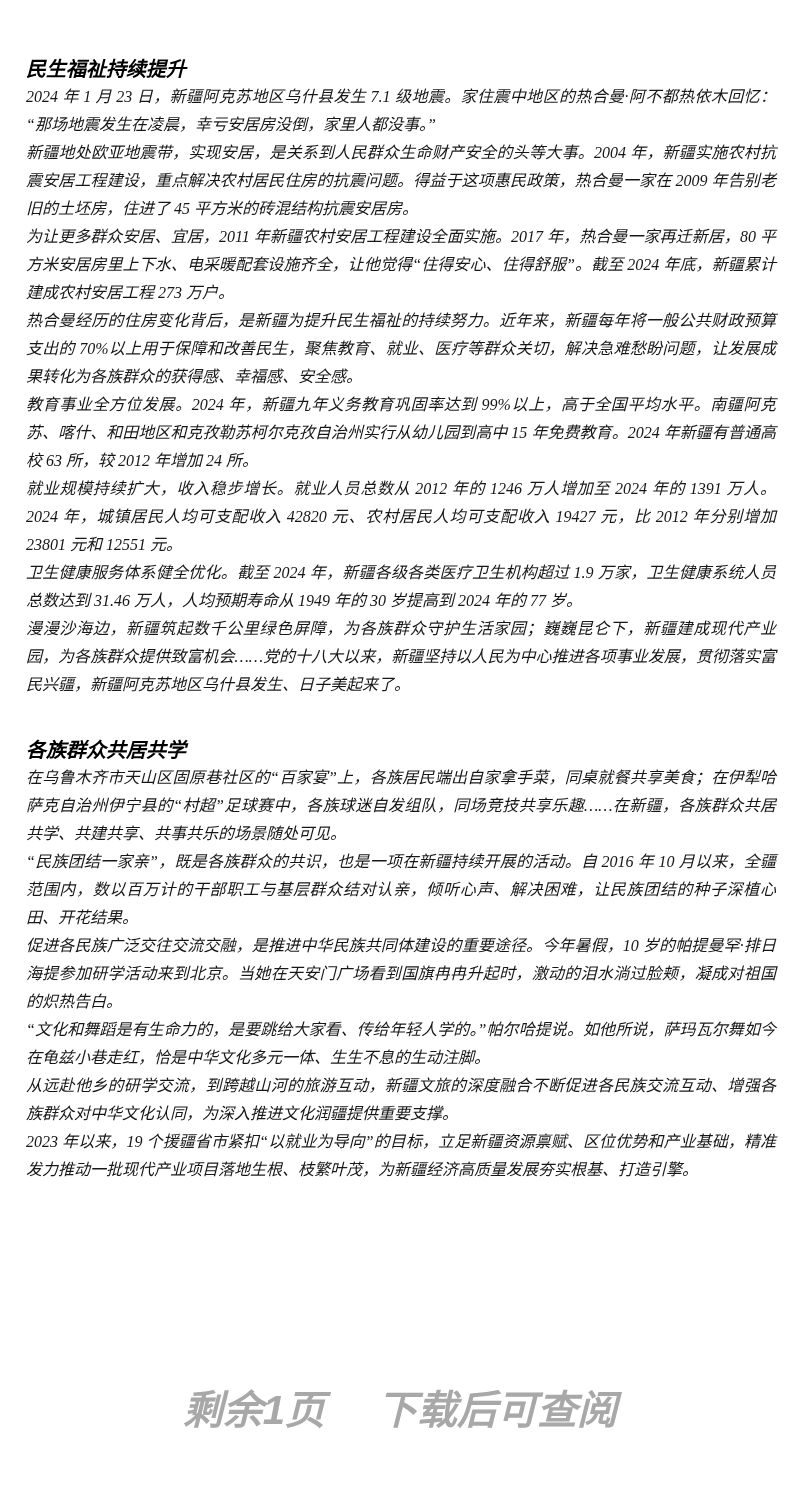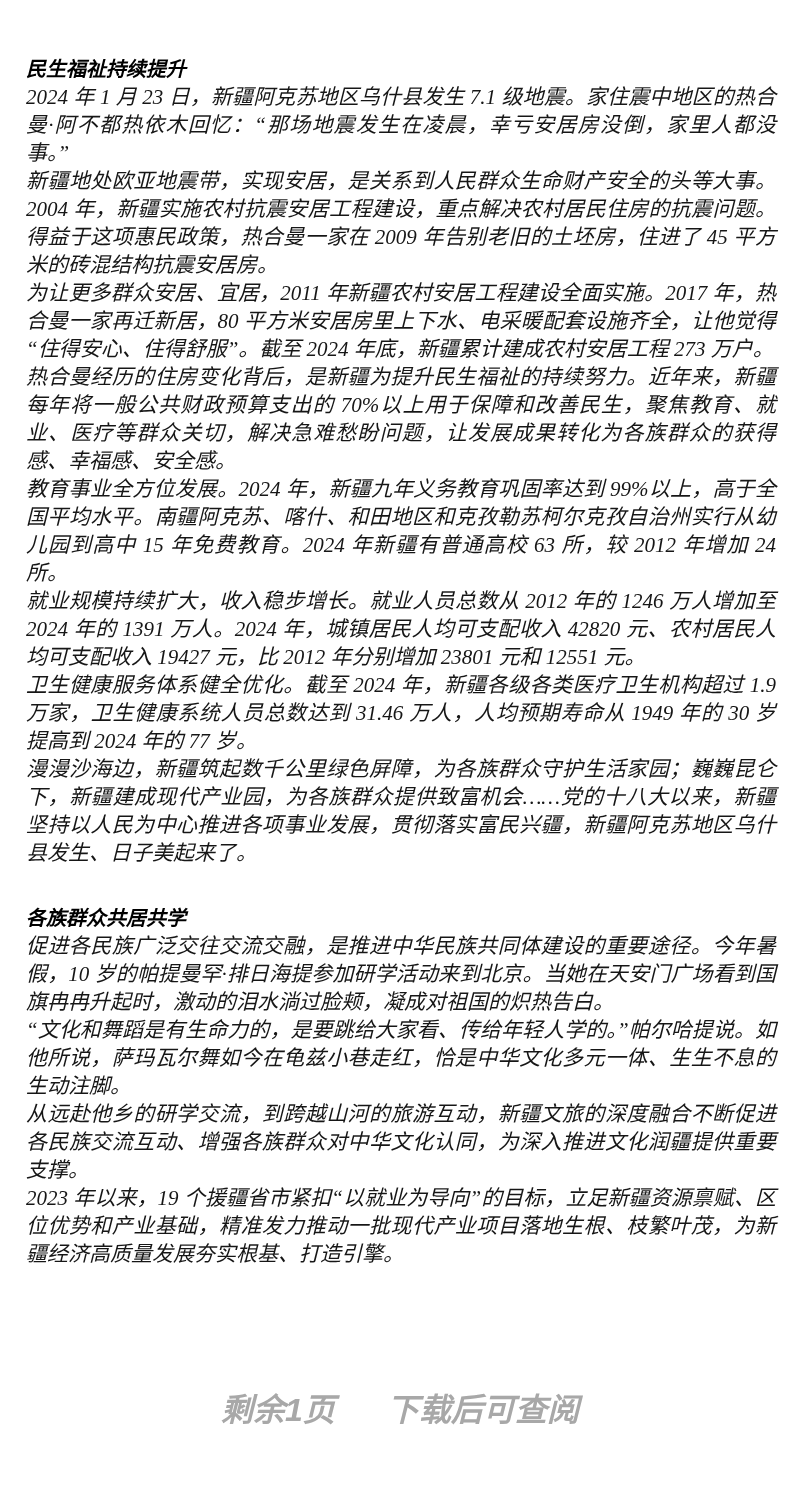--- a/index.html
+++ b/index.html
@@ -26,38 +26,38 @@
   .section-heading {
     margin: 0;
     font-family: "Liberation Sans", "DejaVu Sans", sans-serif;
     font-weight: bold;
     font-size: 20px;
     line-height: 28px;
     color: #000000;
   }
   .para {
     margin: 0;
-    font-size: 21px;
+    font-size: 16px;
     line-height: 28px;
     text-align: justify;
     text-justify: inter-ideograph;
     color: #161616;
   }
   .section-gap {
     margin-top: 37px;
   }
   .footer {
     position: absolute;
     top: 1388px;
     left: 0;
     width: 100%;
     text-align: center;
     font-family: "Liberation Sans", "DejaVu Sans", sans-serif;
     font-weight: bold;
-    font-size: 32px;
+    font-size: 40px;
     line-height: 44px;
     color: #a8a8a8;
     white-space: nowrap;
   }
   .footer .remaining {
     margin-right: 52px;
   }
 </style>
 </head>
 <body>
@@ -72,20 +72,22 @@
       <p class="para">为让更多群众安居、宜居，2011 年新疆农村安居工程建设全面实施。2017 年，热合曼一家再迁新居，80 平方米安居房里上下水、电采暖配套设施齐全，让他觉得“住得安心、住得舒服”。截至 2024 年底，新疆累计建成农村安居工程 273 万户。</p>
       <p class="para">热合曼经历的住房变化背后，是新疆为提升民生福祉的持续努力。近年来，新疆每年将一般公共财政预算支出的 70%以上用于保障和改善民生，聚焦教育、就业、医疗等群众关切，解决急难愁盼问题，让发展成果转化为各族群众的获得感、幸福感、安全感。</p>
       <p class="para">教育事业全方位发展。2024 年，新疆九年义务教育巩固率达到 99%以上，高于全国平均水平。南疆阿克苏、喀什、和田地区和克孜勒苏柯尔克孜自治州实行从幼儿园到高中 15 年免费教育。2024 年新疆有普通高校 63 所，较 2012 年增加 24 所。</p>
       <p class="para">就业规模持续扩大，收入稳步增长。就业人员总数从 2012 年的 1246 万人增加至 2024 年的 1391 万人。2024 年，城镇居民人均可支配收入 42820 元、农村居民人均可支配收入 19427 元，比 2012 年分别增加 23801 元和 12551 元。</p>
       <p class="para">卫生健康服务体系健全优化。截至 2024 年，新疆各级各类医疗卫生机构超过 1.9 万家，卫生健康系统人员总数达到 31.46 万人，人均预期寿命从 1949 年的 30 岁提高到 2024 年的 77 岁。</p>
       <p class="para">漫漫沙海边，新疆筑起数千公里绿色屏障，为各族群众守护生活家园；巍巍昆仑下，新疆建成现代产业园，为各族群众提供致富机会……党的十八大以来，新疆坚持以人民为中心推进各项事业发展，贯彻落实富民兴疆，新疆阿克苏地区乌什县发生、日子美起来了。</p>
     </section>
 
     <section class="section section-gap">
       <h2 class="section-heading">各族群众共居共学</h2>
+      <p class="para">在乌鲁木齐市天山区固原巷社区的“百家宴”上，各族居民端出自家拿手菜，同桌就餐共享美食；在伊犁哈萨克自治州伊宁县的“村超”足球赛中，各族球迷自发组队，同场竞技共享乐趣……在新疆，各族群众共居共学、共建共享、共事共乐的场景随处可见。</p>
+      <p class="para">“民族团结一家亲”，既是各族群众的共识，也是一项在新疆持续开展的活动。自 2016 年 10 月以来，全疆范围内，数以百万计的干部职工与基层群众结对认亲，倾听心声、解决困难，让民族团结的种子深植心田、开花结果。</p>
       <p class="para">促进各民族广泛交往交流交融，是推进中华民族共同体建设的重要途径。今年暑假，10 岁的帕提曼罕·排日海提参加研学活动来到北京。当她在天安门广场看到国旗冉冉升起时，激动的泪水淌过脸颊，凝成对祖国的炽热告白。</p>
       <p class="para">“文化和舞蹈是有生命力的，是要跳给大家看、传给年轻人学的。”帕尔哈提说。如他所说，萨玛瓦尔舞如今在龟兹小巷走红，恰是中华文化多元一体、生生不息的生动注脚。</p>
       <p class="para">从远赴他乡的研学交流，到跨越山河的旅游互动，新疆文旅的深度融合不断促进各民族交流互动、增强各族群众对中华文化认同，为深入推进文化润疆提供重要支撑。</p>
       <p class="para">2023 年以来，19 个援疆省市紧扣“以就业为导向”的目标，立足新疆资源禀赋、区位优势和产业基础，精准发力推动一批现代产业项目落地生根、枝繁叶茂，为新疆经济高质量发展夯实根基、打造引擎。</p>
     </section>
 
   </div>
 
   <div class="footer">
     <span class="remaining">剩余1页</span><span>下载后可查阅</span>

